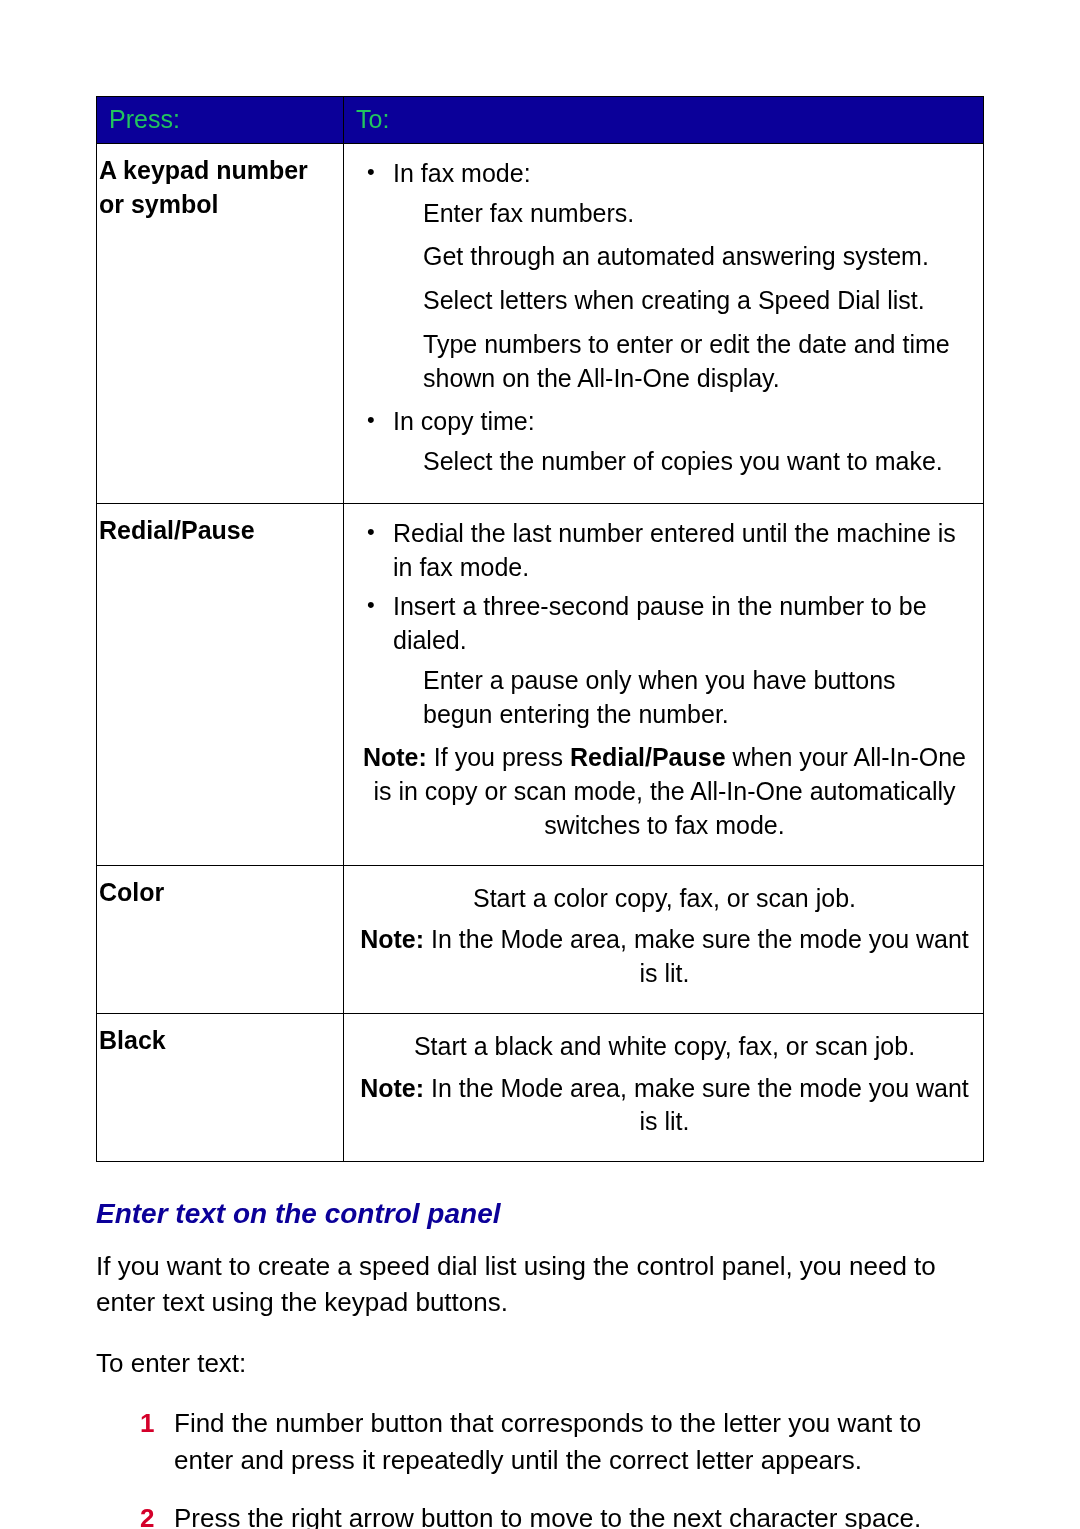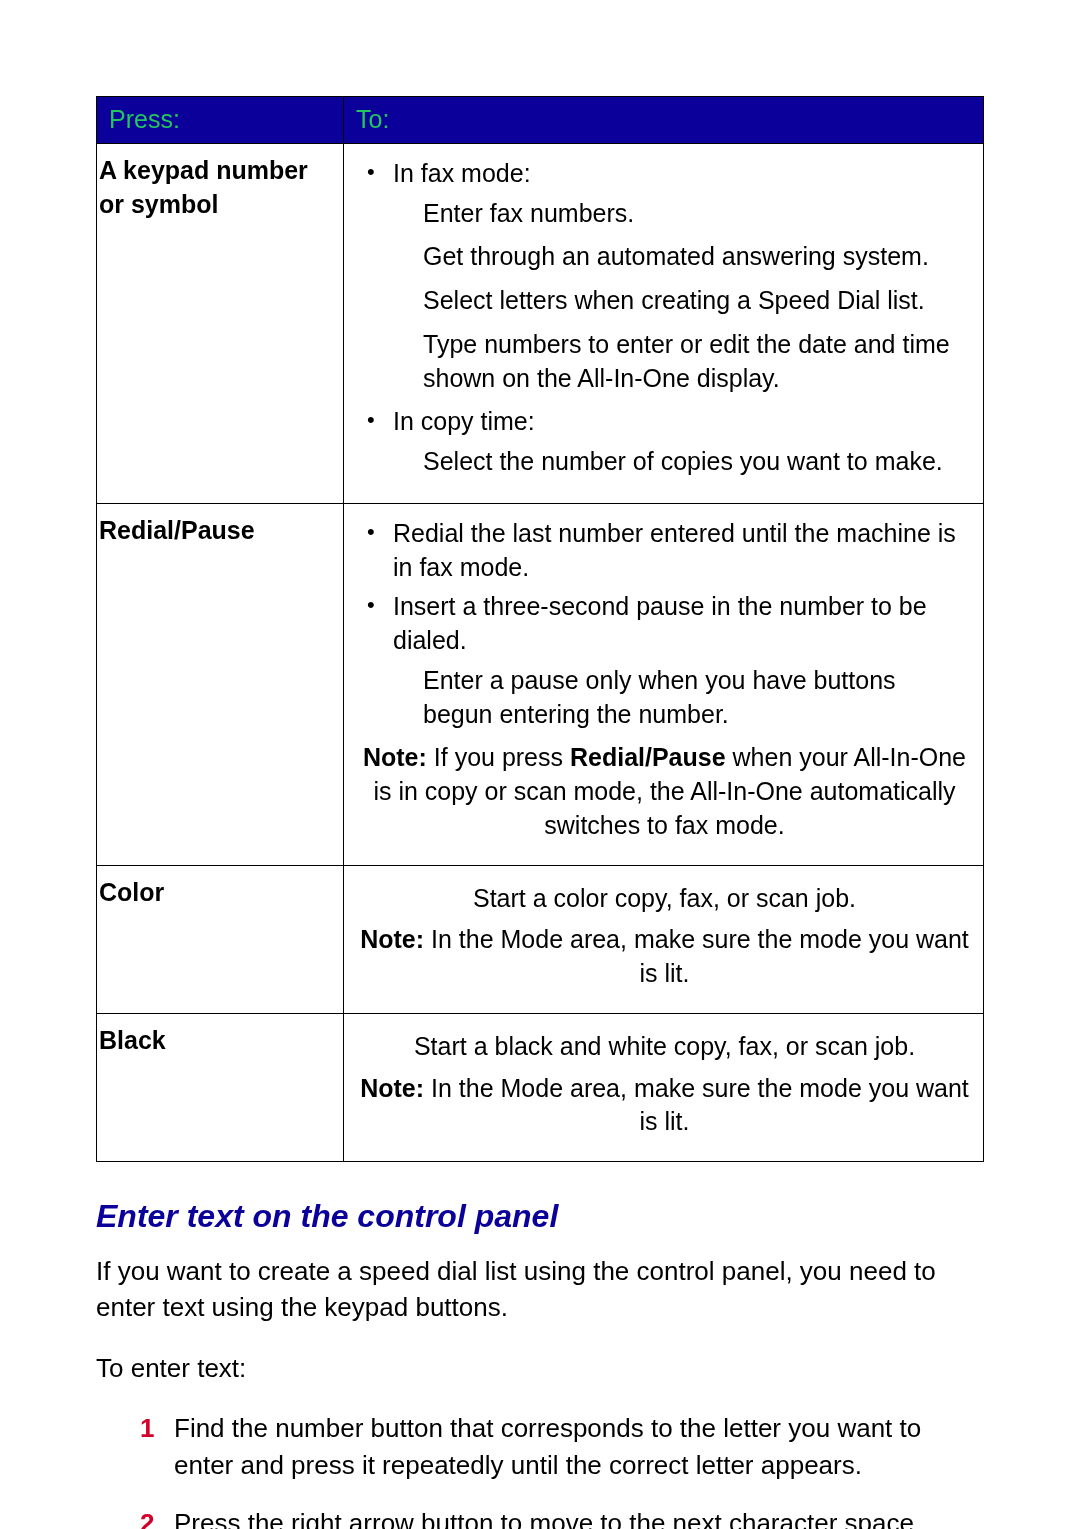--- a/index.html
+++ b/index.html
@@ -70,21 +70,21 @@
   .para {
     margin: 6px 0 8px 0;
     text-align: center;
   }
   .notebold { font-weight: bold; }
 
   h2.section {
     color: #0b0099;
     font-style: italic;
     font-weight: bold;
-    font-size: 32px;
+    font-size: 28px;
     margin: 36px 0 18px 0;
   }
   .body-text {
     font-size: 26px;
     line-height: 1.4;
     margin: 0 0 24px 0;
   }
 
   ol.steps {
     list-style: none;

